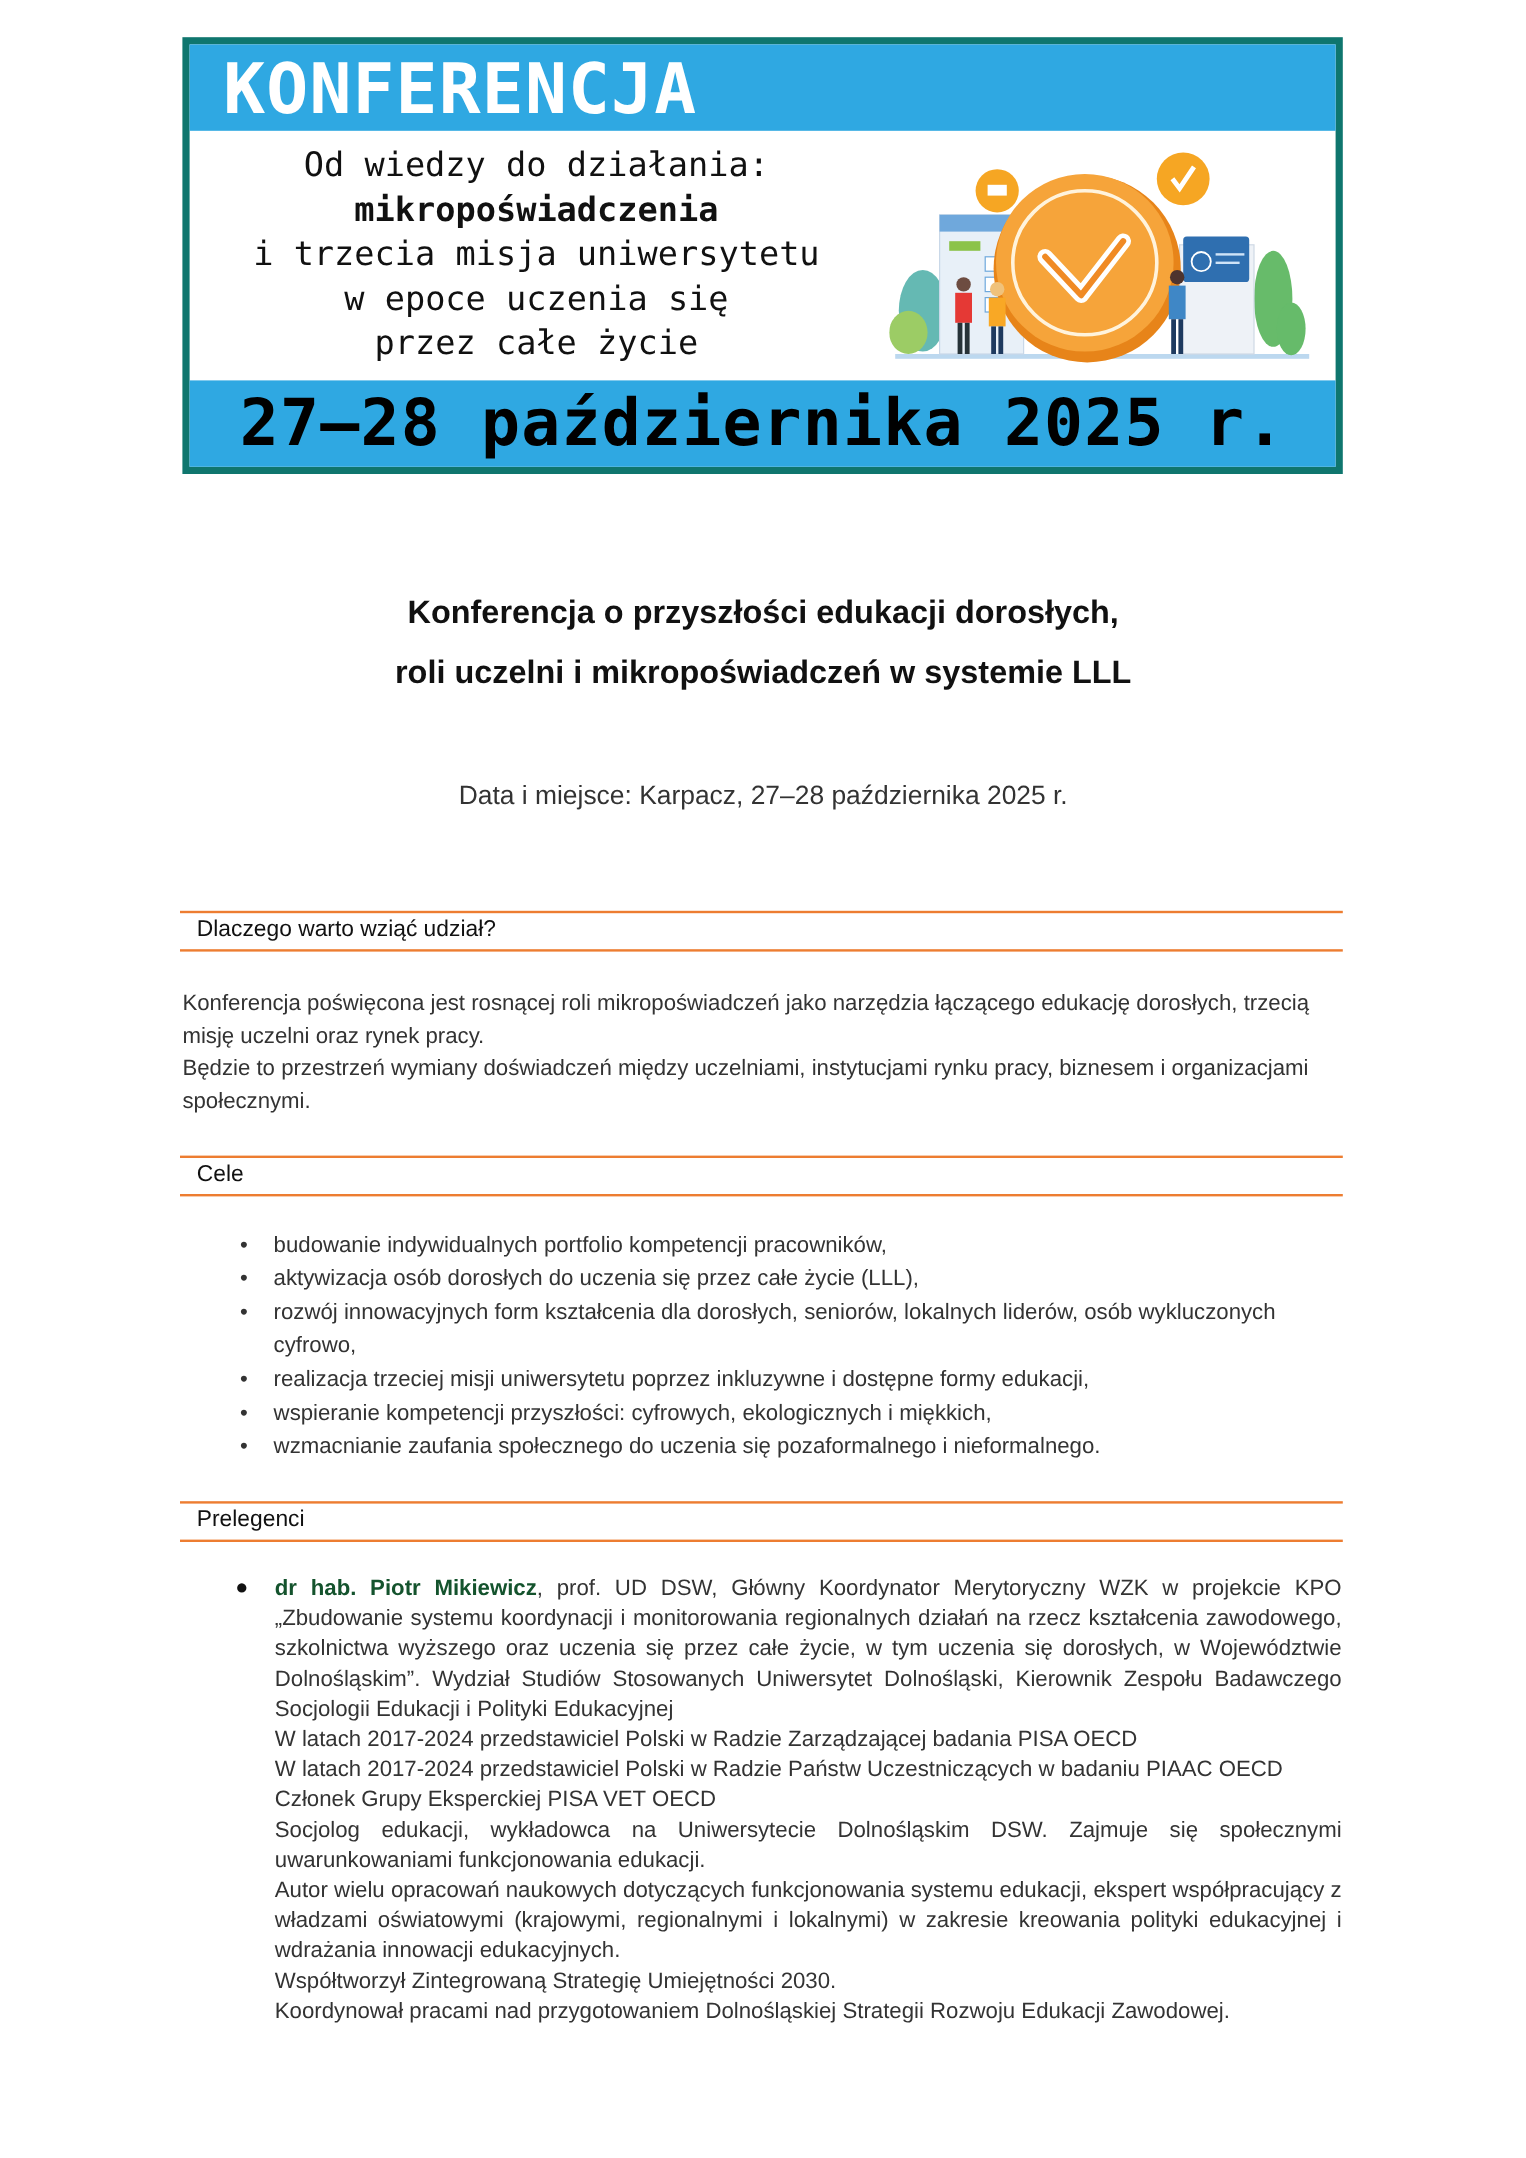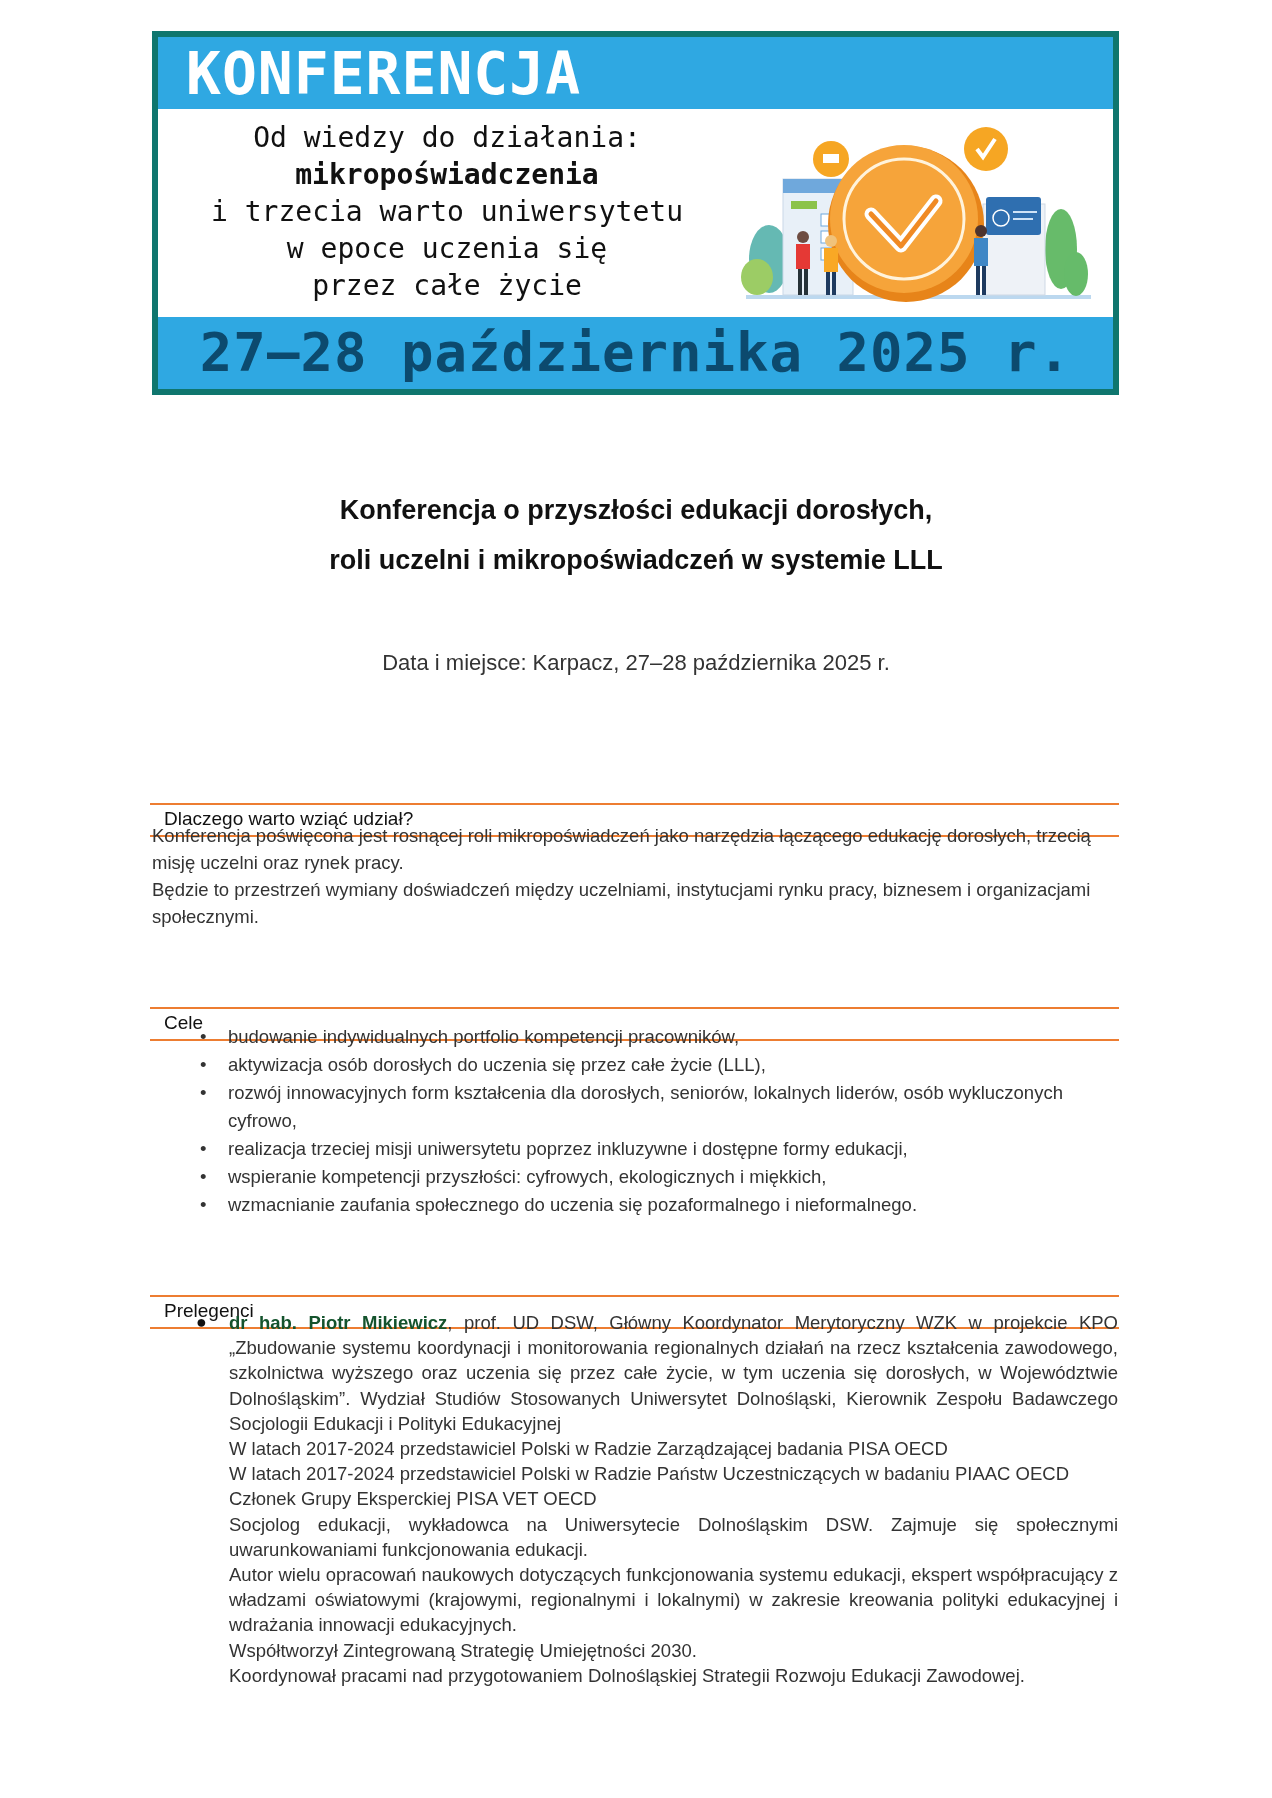--- a/index.html
+++ b/index.html
@@ -6,33 +6,33 @@
   body { width:1272px; height:1798px; position:relative; overflow:hidden;
          font-family:"Liberation Sans", sans-serif; color:#222; }
   .banner { position:absolute; left:152px; top:31px; width:967px; height:364px;
             box-sizing:border-box; border:6px solid #0f766e; background:#fff; }
   .band-top { position:absolute; left:0; top:0; right:0; height:72px; background:#2fa8e2; }
   .band-top .kw { position:absolute; left:28px; top:2px; font-family:"DejaVu Sans Mono", monospace;
                   font-weight:bold; font-size:58px; color:#fff; letter-spacing:1px; line-height:70px; }
   .band-bot { position:absolute; left:0; bottom:0; right:0; height:72px; background:#2fa8e2; }
   .band-bot .dt { position:absolute; left:0; right:0; top:0; text-align:center;
                   font-family:"DejaVu Sans Mono", monospace; font-weight:bold; font-size:54px;
-                  color:#0c4a6e; line-height:72px; letter-spacing:1px; }
+                  color:#000000; line-height:72px; letter-spacing:1px; }
   .subtitle { position:absolute; right:430px; top:82px; text-align:center;
               font-family:"DejaVu Sans Mono", monospace; font-size:28px; line-height:37px; color:#111; }
   .subtitle .b { font-weight:bold; }
   .illus { position:absolute; left:583px; top:82px; width:355px; height:185px; }
 
   .title { position:absolute; left:0; right:0; top:485px; text-align:center;
            font-family:"Liberation Sans", sans-serif; font-weight:bold; font-size:27px; line-height:50px; color:#111; }
   .dateplace { position:absolute; left:0; right:0; top:650px; text-align:center;
                font-size:22px; color:#333; font-weight:normal; }
 
   .sec { position:absolute; left:150px; width:969px; height:30px;
-         border-top:2px solid #ed7d31; border-bottom:2px solid #ed7d31;margin-top:44px; }
+         border-top:2px solid #ed7d31; border-bottom:2px solid #ed7d31; }
   .sec span { position:absolute; left:14px; top:3px; font-size:19px; color:#111; }
 
   .para { position:absolute; left:152px; width:966px; top:822px; font-size:18.5px; line-height:27px; color:#333; }
   .para p { margin:0; }
 
   ul.goals { position:absolute; left:200px; width:920px; top:1023px; margin:0; padding:0; list-style:none;
              font-size:18.5px; line-height:28px; color:#333; }
   ul.goals li { position:relative; padding-left:28px; }
   ul.goals li .bul { position:absolute; left:0; top:0; }
 
@@ -45,21 +45,21 @@
 </head>
 <body>
 
 <div class="banner">
   <div class="band-top">
     <span class="kw">KONFERENCJA</span>
   </div>
   <div class="subtitle">
     <div>Od wiedzy do działania:</div>
     <div class="b">mikropoświadczenia</div>
-    <div>i trzecia warto uniwersytetu</div>
+    <div>i trzecia misja uniwersytetu</div>
     <div>w epoce uczenia się</div>
     <div>przez całe życie</div>
   </div>
   <svg class="illus" viewBox="0 0 355 185">
     <rect x="5" y="176" width="345" height="4" fill="#bcd8ef"></rect>
     <g>
       <ellipse cx="28" cy="140" rx="20" ry="34" fill="#3ea7a0" opacity="0.8"></ellipse>
       <ellipse cx="16" cy="158" rx="16" ry="18" fill="#9ccc65"></ellipse>
     </g>
     <g>

